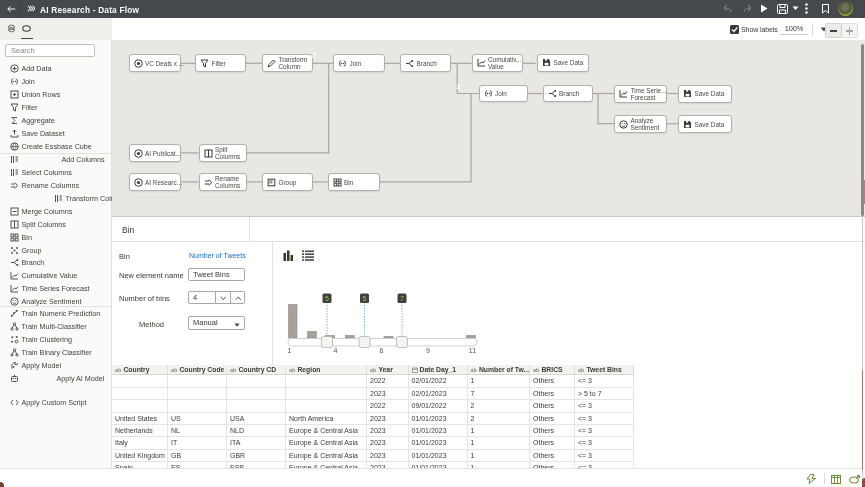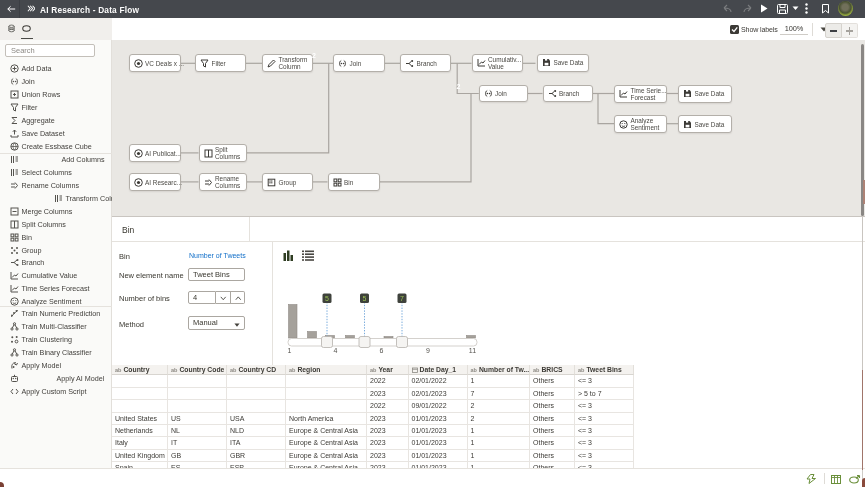--- a/index.html
+++ b/index.html
@@ -385,21 +385,21 @@
           <span class="ic">
             <svg width="9" height="9" viewBox="0 0 9 9">
               <rect x="1.5" y="2.5" width="6" height="5" rx="1" fill="none" stroke="#55534e"></rect>
               <circle cx="3.3" cy="4.5" r="0.7" fill="#55534e"></circle>
               <circle cx="5.7" cy="4.5" r="0.7" fill="#55534e"></circle>
               <path d="M4.5 0.8 V2.5" stroke="#55534e"></path>
             </svg>
           </span>
           <span class="tx">Apply AI Model</span>
         </div>
-        <div class="sitem" style="top:345px;">
+        <div class="sitem" style="top:356px;">
           <span class="ic">
             <svg width="9" height="9" viewBox="0 0 9 9">
               <path d="M3 2 L1 4.5 L3 7 M6 2 L8 4.5 L6 7" stroke="#55534e" fill="none"></path>
             </svg>
           </span>
           <span class="tx">Apply Custom Script</span>
         </div>
         <div class="sdiv" style="top:112.5px;"></div>
         <div class="sdiv" style="top:266px;"></div>
       </div>
@@ -636,21 +636,21 @@
     <div class="finput" style="left:104px;top:49px;width:14.5px;height:13.5px;border-left:none;border-radius:0;">
       <svg style="position:absolute;left:4px;top:4.5px;" width="6.5" height="5" viewBox="0 0 8 6">
           <path d="M1 1 L4 4.5 L7 1" stroke="#44423d" stroke-width="1.1" fill="none"></path>
         </svg>
     </div>
     <div class="finput" style="left:118.5px;top:49px;width:14.5px;height:13.5px;border-left:none;border-radius:0 2px 2px 0;">
       <svg style="position:absolute;left:4px;top:4.5px;" width="6.5" height="5" viewBox="0 0 8 6">
           <path d="M1 4.5 L4 1 L7 4.5" stroke="#44423d" stroke-width="1.1" fill="none"></path>
         </svg>
     </div>
-    <div class="flabel" style="top:78px;">Method</div>
+    <div class="flabel" style="top:78px;margin-left:20px;">Method</div>
     <div class="finput" style="left:76px;top:74.5px;width:57px;height:13.5px;line-height:12.5px;padding-left:4px;">Manual
       <svg style="position:absolute;right:4.5px;top:5.5px;" width="6" height="4.5" viewBox="0 0 7 5">
           <path d="M0.5 0.5 L3.5 4.2 L6.5 0.5 Z" fill="#44423d"></path>
         </svg>
     </div>
 
     <svg class="abs" style="left:171px;top:8px;" width="11" height="11" viewBox="0 0 11 11">
       <rect x="0.5" y="3" width="2.5" height="8" fill="#2f3d22"></rect>
       <rect x="4" y="0.5" width="2.5" height="10.5" fill="#2f3d22"></rect>
       <rect x="7.5" y="5" width="2.5" height="6" fill="#2f3d22"></rect>

